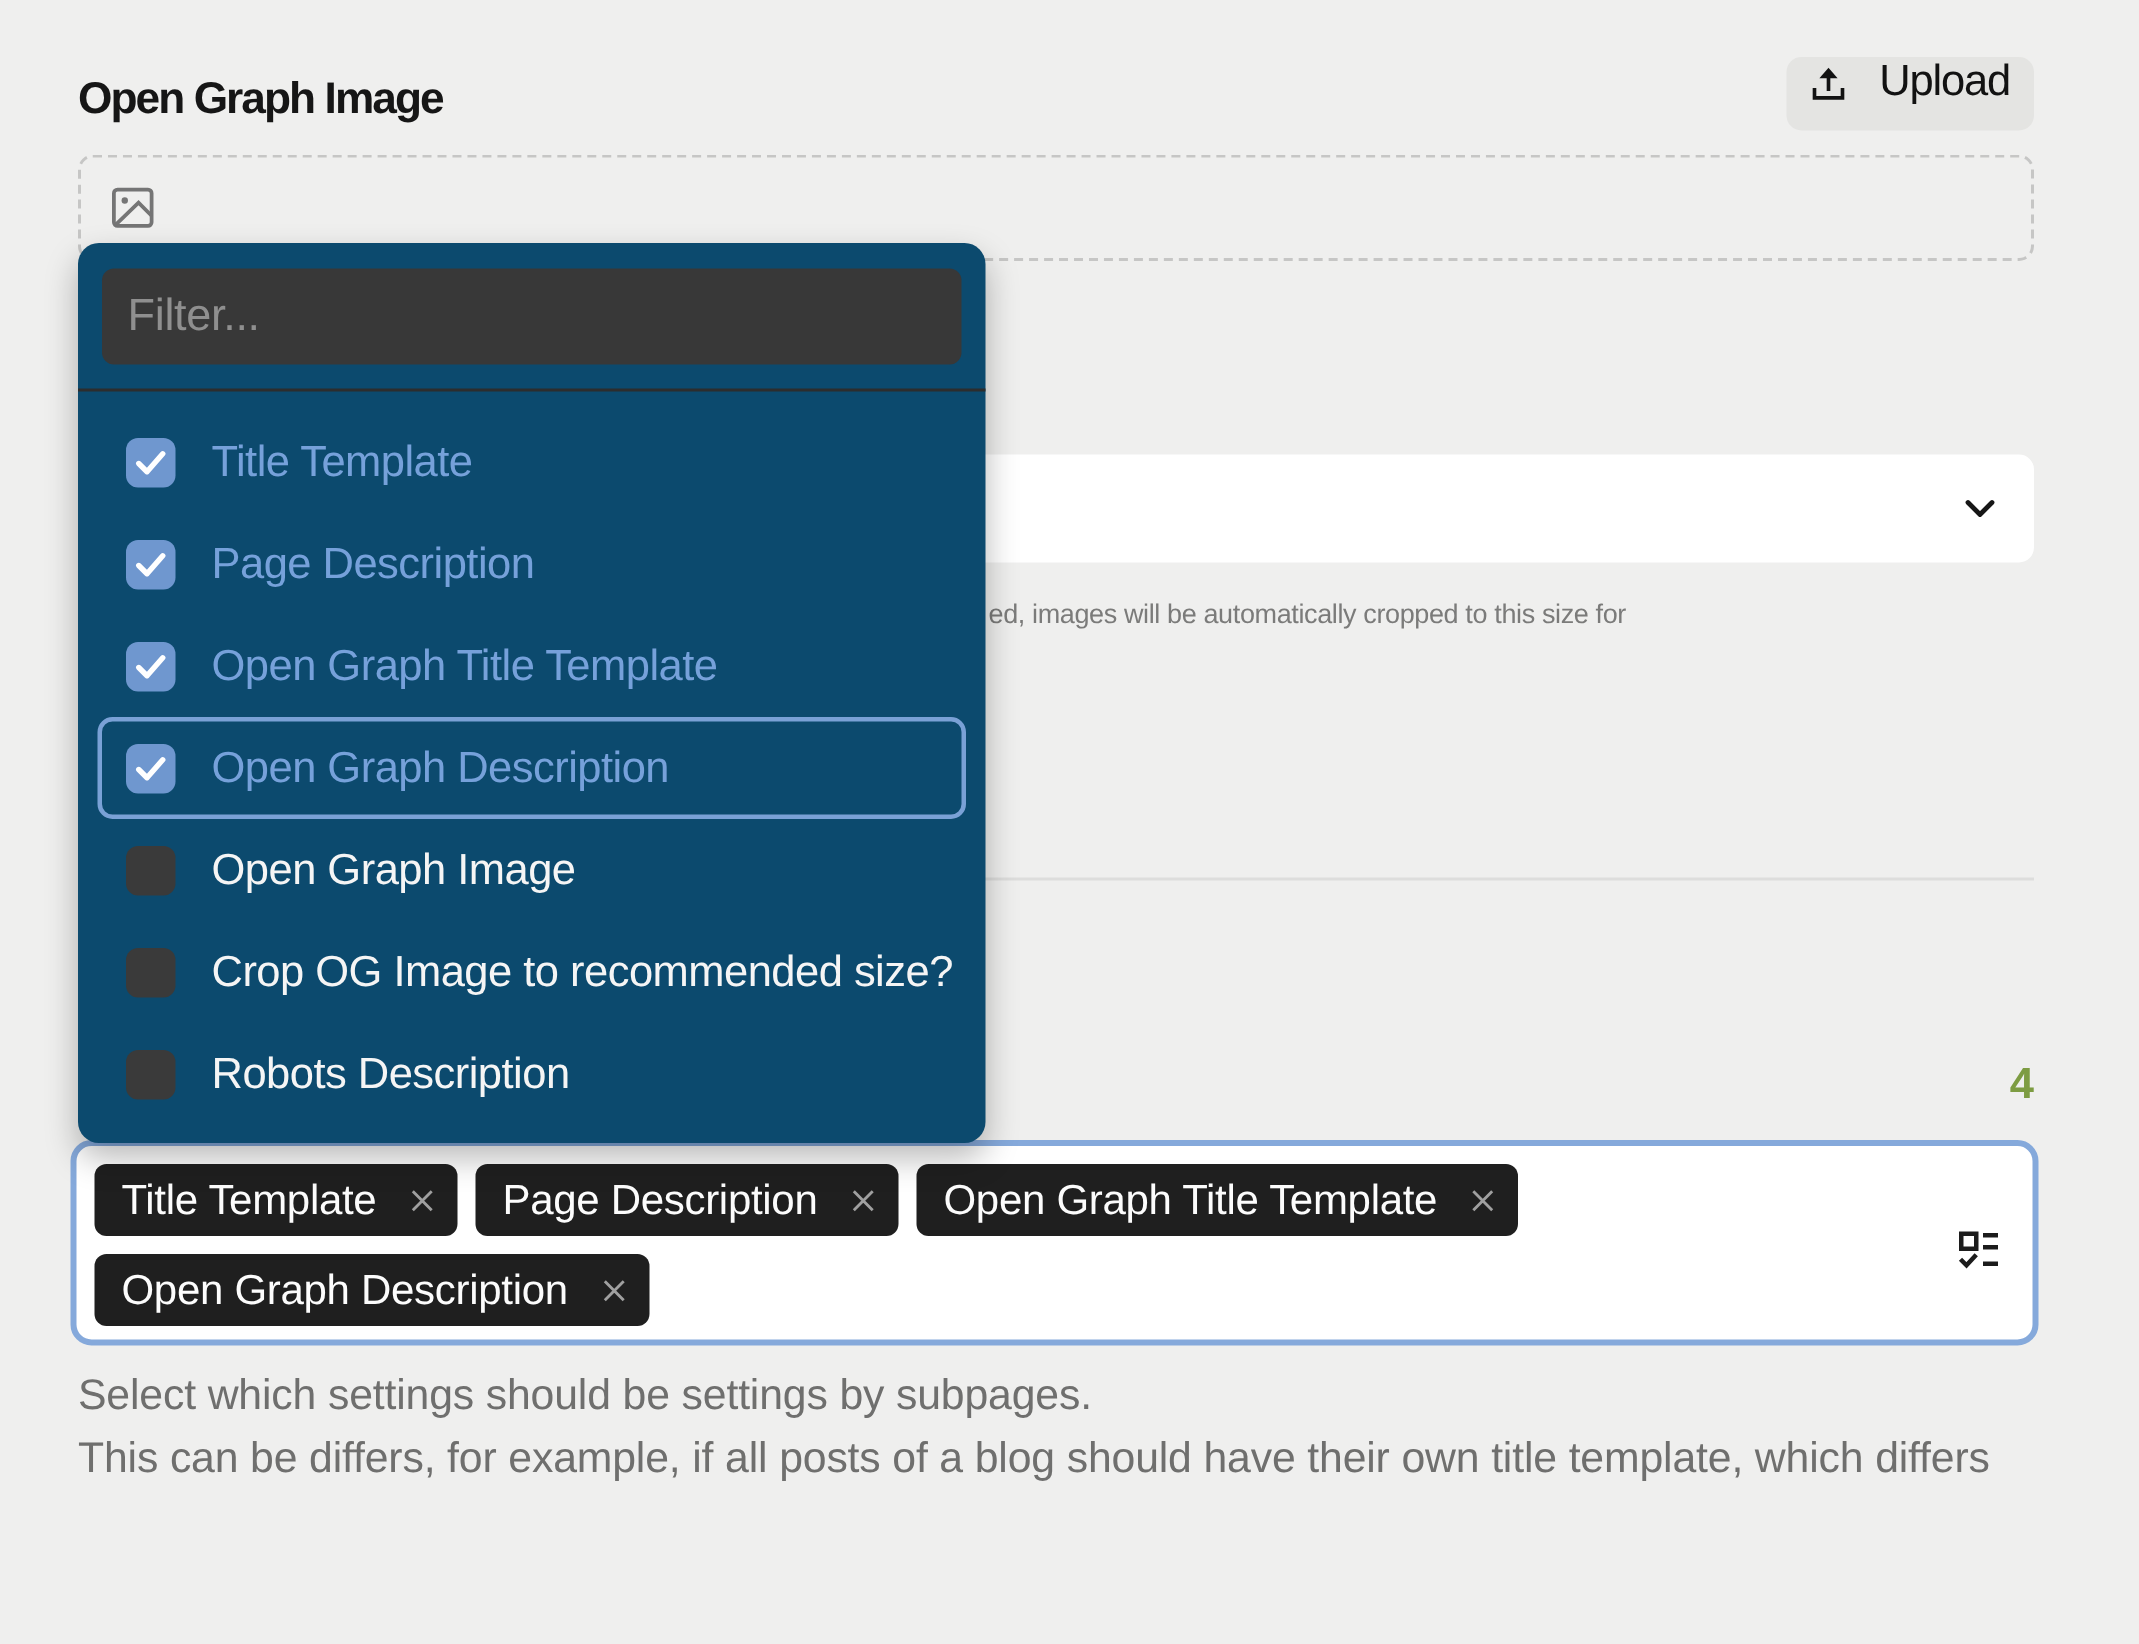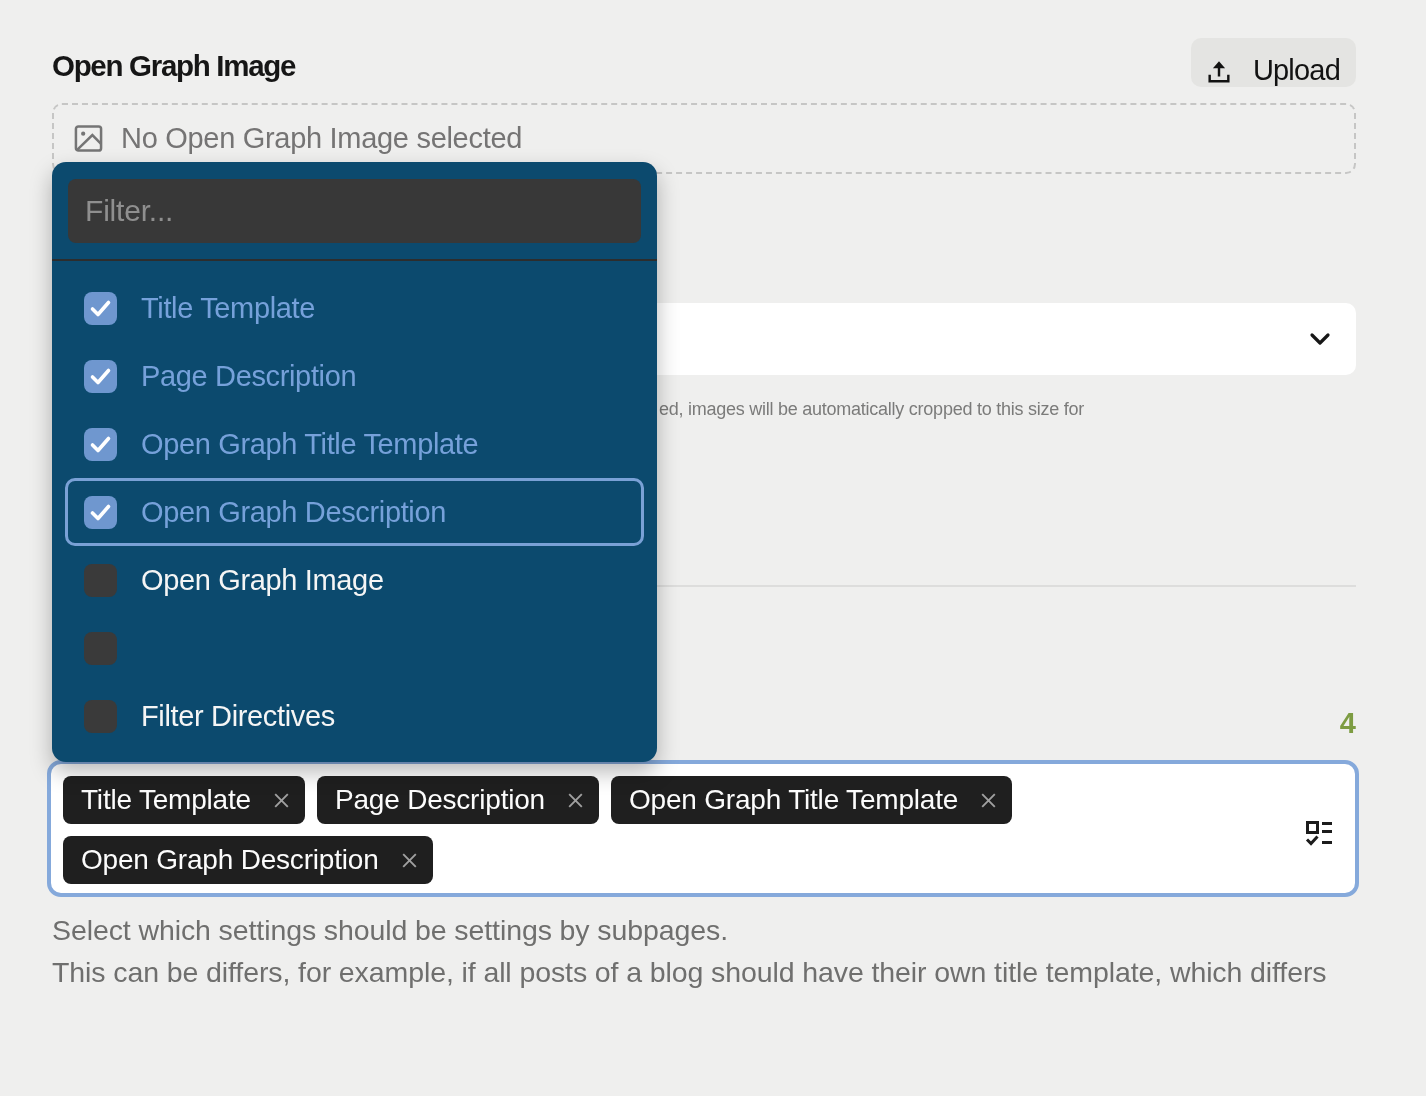--- a/index.html
+++ b/index.html
@@ -16,21 +16,21 @@
   
   .field-label {
     position: absolute; left: 52px; top: 51px;
     font-size: 29.5px; font-weight: 700; letter-spacing: -1.3px;
     color: #161616; line-height: 30px;
   }
 
   
   .btn-group {
     position: absolute; top: 38px; right: 70px; left: auto;
-    height: 49px; display: flex; align-items: flex-end;
+    height: 49px; display: flex; align-items: flex-start;
     background: #e4e4e2; border-radius: 10px; overflow: hidden;
   }
   .btn {
     display: flex; align-items: center; gap: 20px;
     border: none; background: transparent; cursor: pointer;
     font: inherit; font-size: 29px; color: #121212;
     padding: 0 14px; letter-spacing: -0.8px;
   }
   .btn.btn-select { padding-right: 12px; }
   .btn svg { flex: 0 0 auto; }
@@ -157,21 +157,20 @@
     </button>
     <div class="btn-sep"></div>
   </div>
 
   <div class="empty-box">
     <svg width="29" height="29" viewBox="0 0 30 30" fill="none" stroke="#757575" stroke-width="2.6">
       <rect x="2" y="2.5" width="26" height="25" rx="2.5"></rect>
       <circle cx="9.5" cy="10" r="2.2" fill="#757575" stroke="none"></circle>
       <path d="M3.5 26.5 L19 11.5 L28 20.5"></path>
     </svg>
-    <span class="empty-text">No Open Graph Image selected</span>
   </div>
 
   <div class="select-box">
     <svg class="chev" width="28" height="28" viewBox="0 0 28 28" fill="none" stroke="#161616" stroke-width="3.2" stroke-linecap="round" stroke-linejoin="round">
       <path d="M6 10 L14 18 L22 10"></path>
     </svg>
   </div>
 
   <div class="size-help">ed, images will be automatically cropped to this size for</div>
 
@@ -264,25 +263,26 @@
             </svg>
         </span>
         <span class="label">Open Graph Image</span>
       </div>
       <div class="option">
         <span class="cbx">
           <svg width="25" height="25" viewBox="0 0 25 25" fill="none" stroke="currentColor" stroke-width="3.6" stroke-linecap="round" stroke-linejoin="round">
               <path d="M4.5 13 L10 18.5 L20.5 6.5"></path>
             </svg>
         </span>
+        <span class="label">Crop OG Image to recommended size?</span>
       </div>
       <div class="option">
         <span class="cbx">
           <svg width="25" height="25" viewBox="0 0 25 25" fill="none" stroke="currentColor" stroke-width="3.6" stroke-linecap="round" stroke-linejoin="round">
               <path d="M4.5 13 L10 18.5 L20.5 6.5"></path>
             </svg>
         </span>
-        <span class="label">Filter Directives</span>
+        <span class="label">Robots Description</span>
       </div>
     </div>
   </div>
 
 </div>
 
 </body></html>

